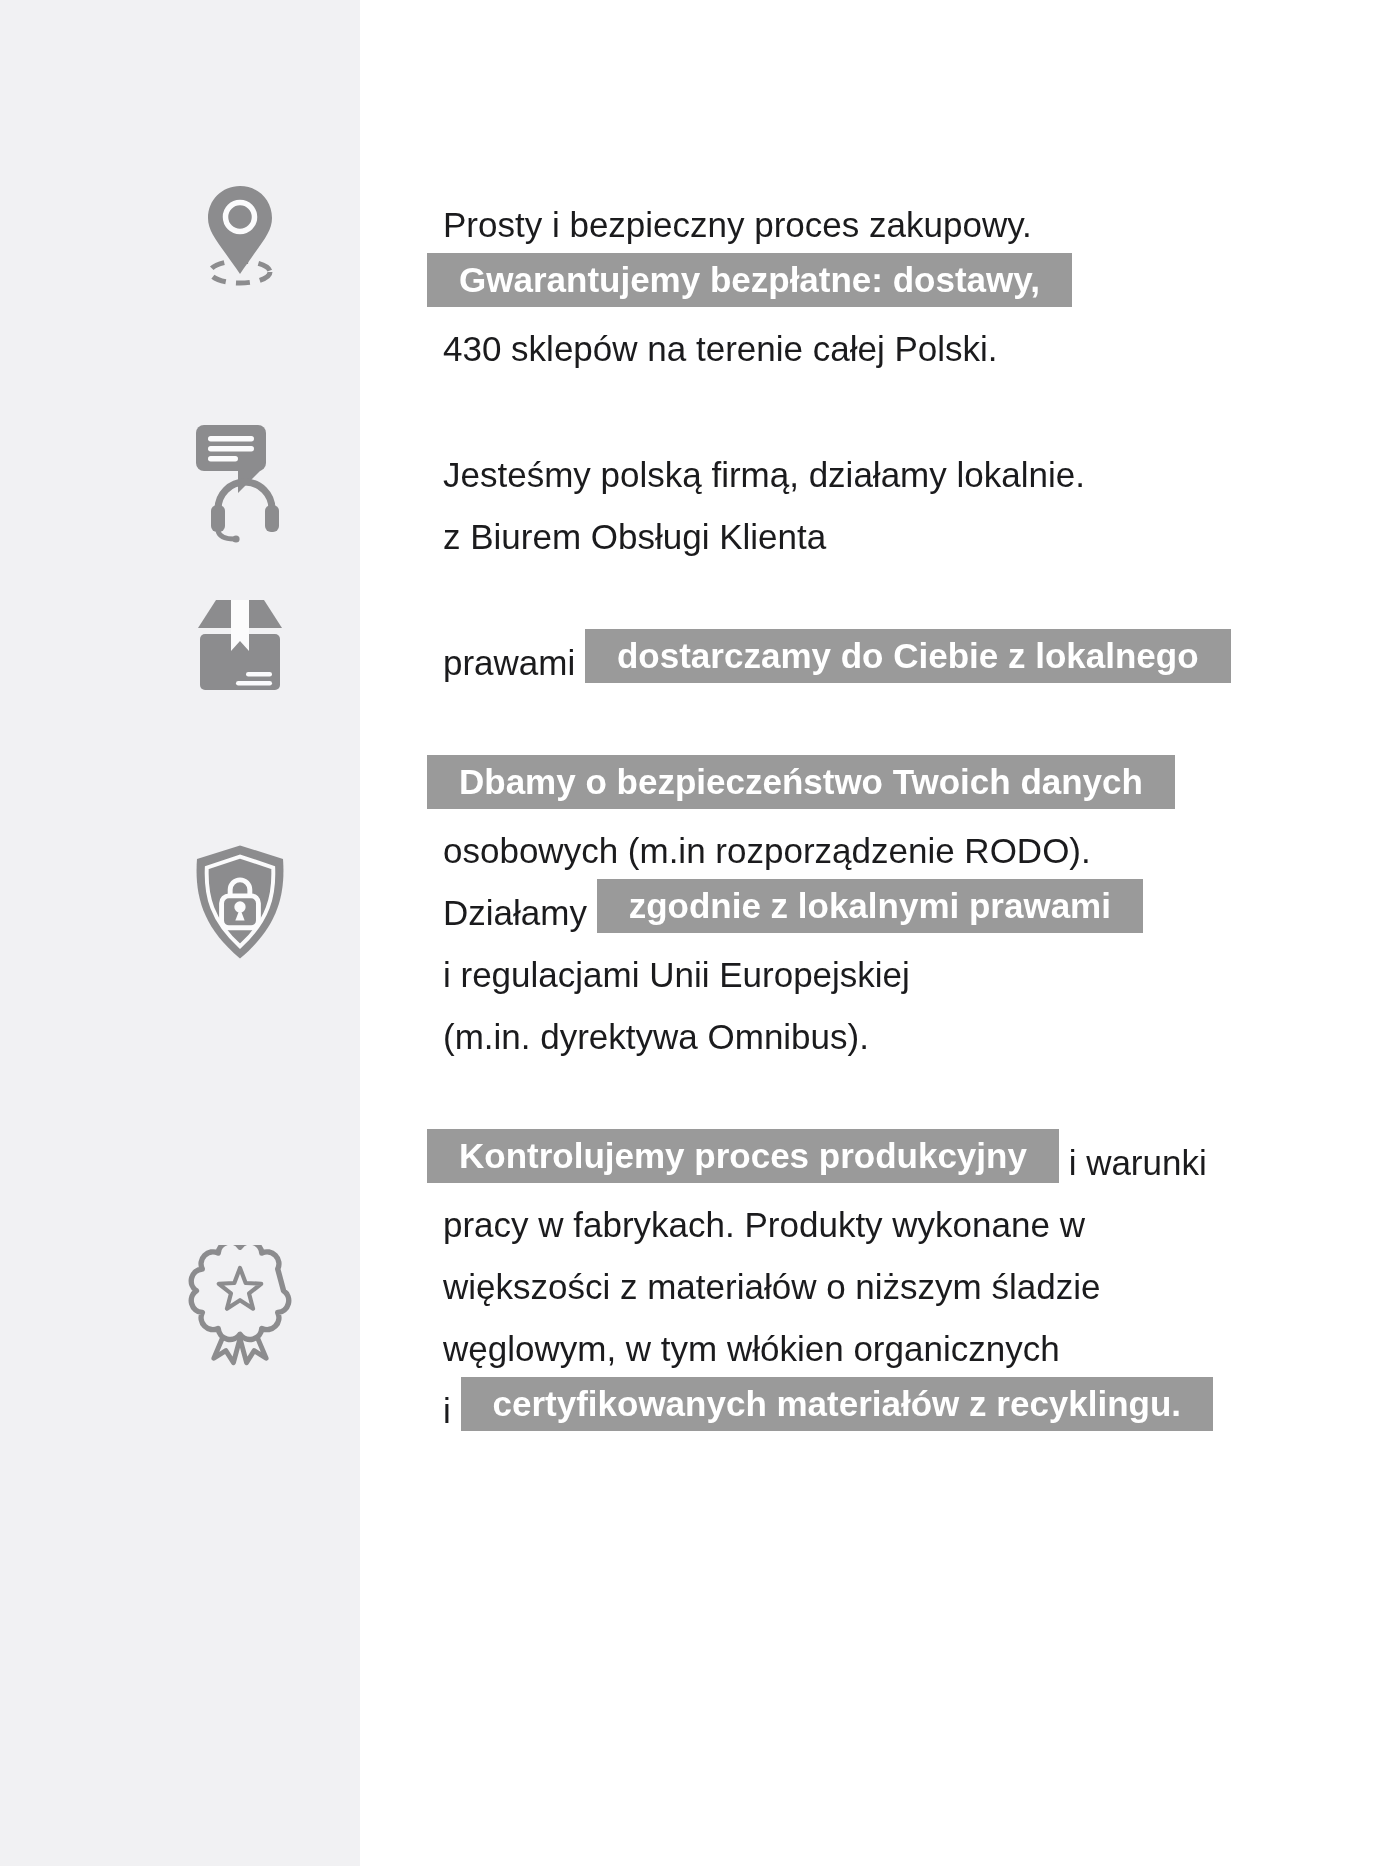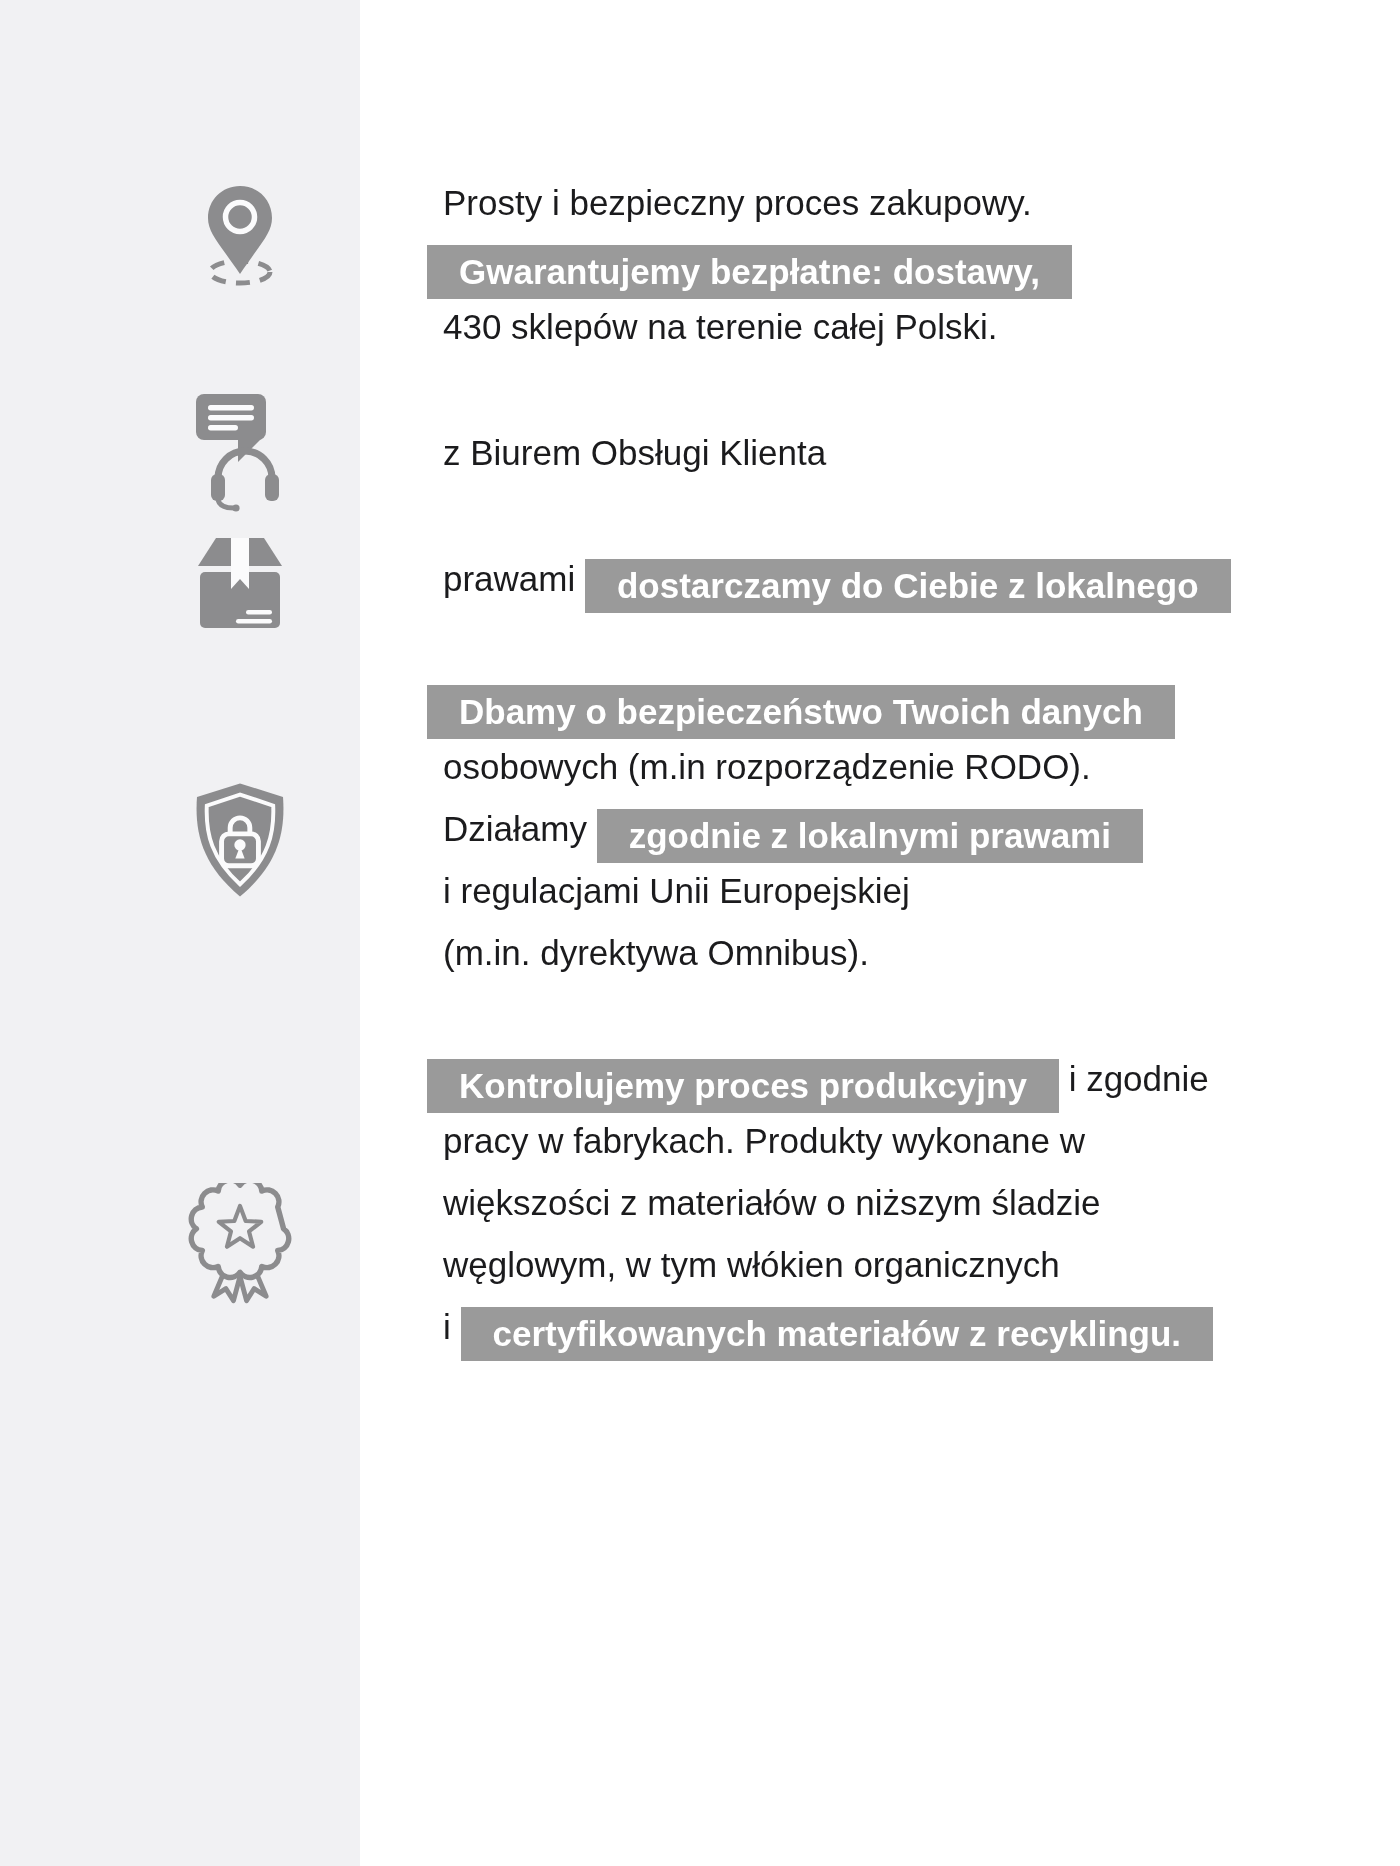--- a/index.html
+++ b/index.html
@@ -8,21 +8,21 @@
   .side-band{position:absolute;left:0;top:0;width:360px;height:1866px;background:var(--band,#f1f1f3);}
   .content{position:absolute;left:0;top:183px;width:1400px;}
   .benefit{display:flex;margin-bottom:64px;}
   .icon-cell{flex:0 0 360px;width:360px;position:relative;}
   .icon-cell svg{position:absolute;left:240px;top:50%;transform:translate(-50%,-50%);}
   .benefit:nth-of-type(1) .icon-cell svg{transform:translate(-50%,-50%) translateY(-40px);}
   .benefit:nth-of-type(2) .icon-cell svg{transform:translate(-50%,-50%) translateY(-12px);}
   .benefit:nth-of-type(3) .icon-cell svg{transform:translate(-50%,-50%) translateY(-8px);}
   .benefit:nth-of-type(5) .icon-cell svg{transform:translate(-50%,-50%) translateY(30px);}
   .lines{margin-left:67px;}
-  .line{height:62px;display:flex;align-items:flex-start;white-space:pre;padding-left:16px;
+  .line{height:62px;display:flex;align-items:flex-end;white-space:pre;padding-left:16px;
         font-size:35px;color:var(--text,#1b1b1d);}
   .seg{color:var(--text,#1b1b1d);}
   .hl{background:var(--hl,#9a9a9a);color:var(--hlText,#ffffff);font-weight:700;
       padding:7px 32px;display:inline-block;}
   .line .hl:first-child{margin-left:-16px;}
   .ic{fill:var(--icon,#8c8c8e);}
   .ic-stroke{fill:none;stroke:var(--icon,#8c8c8e);}
   .cut{fill:var(--cut,#fbfbfc);}
   .cut-stroke{fill:none;stroke:var(--cut,#fbfbfc);}
   .bandfill{fill:var(--band,#f1f1f3);}
@@ -59,20 +59,21 @@
           <rect class="cut" x="24" y="25" width="46" height="5.5" rx="2.7"></rect>
           <rect class="cut" x="24" y="35" width="30" height="5.5" rx="2.7"></rect>
           <path class="ic-stroke" d="M34,88 A27,27 0 0 1 88,88" stroke-width="7"></path>
           <rect class="ic" x="27" y="84" width="14" height="27" rx="6"></rect>
           <rect class="ic" x="81" y="84" width="14" height="27" rx="6"></rect>
           <path class="ic-stroke" d="M34,110 Q36,118 50,118" stroke-width="5"></path>
           <circle class="ic" cx="52" cy="118" r="3.6"></circle>
         </svg>
       </div>
       <div class="lines">
+          <div class="line"><span class="seg">Jesteśmy polską firmą, działamy lokalnie.</span></div>
           <div class="line"><span class="seg">z Biurem Obsługi Klienta</span></div>
         </div>
     </section>
 
     <section class="benefit">
       <div class="icon-cell">
         <svg width="100" height="100" viewBox="0 0 100 100">
           <path class="ic" d="M26,6 L74,6 L92,34 L8,34 Z"></path>
           <rect class="ic" x="10" y="40" width="80" height="56" rx="5"></rect>
           <path class="cut" d="M41,6 L59,6 L59,57 L50,47 L41,57 Z"></path>
@@ -114,21 +115,21 @@
             A11,11 0 0 1 84.64,62 A11,11 0 0 1 70,76.64 A11,11 0 0 1 50,82
             A11,11 0 0 1 30,76.64 A11,11 0 0 1 15.36,62 A11,11 0 0 1 10,42
             A11,11 0 0 1 15.36,22 A11,11 0 0 1 30,7.36 A11,11 0 0 1 50,2
             A11,11 0 0 1 70,7.36 A11,11 0 0 1 84.64,22 Z"></path>
           <path class="ic-stroke" stroke-width="3.8" stroke-linejoin="round" d="M50,21
             L55.2,34.9 L69.5,35.6 L58.3,44.5 L62,58.5 L50,50.7
             L38,58.5 L41.7,44.5 L30.5,35.6 L44.8,34.9 Z"></path>
         </svg>
       </div>
       <div class="lines">
-          <div class="line"><span class="hl">Kontrolujemy proces produkcyjny</span><span class="seg"> i zgodnie</span></div>
+          <div class="line"><span class="hl">Kontrolujemy proces produkcyjny</span><span class="seg"> i warunki</span></div>
           <div class="line"><span class="seg">pracy w fabrykach. Produkty wykonane w</span></div>
           <div class="line"><span class="seg">większości z materiałów o niższym śladzie</span></div>
           <div class="line"><span class="seg">węglowym, w tym włókien organicznych</span></div>
           <div class="line"><span class="seg">i </span><span class="hl">certyfikowanych materiałów z recyklingu.</span></div>
         </div>
     </section>
 
   </main>
 </div>
 

